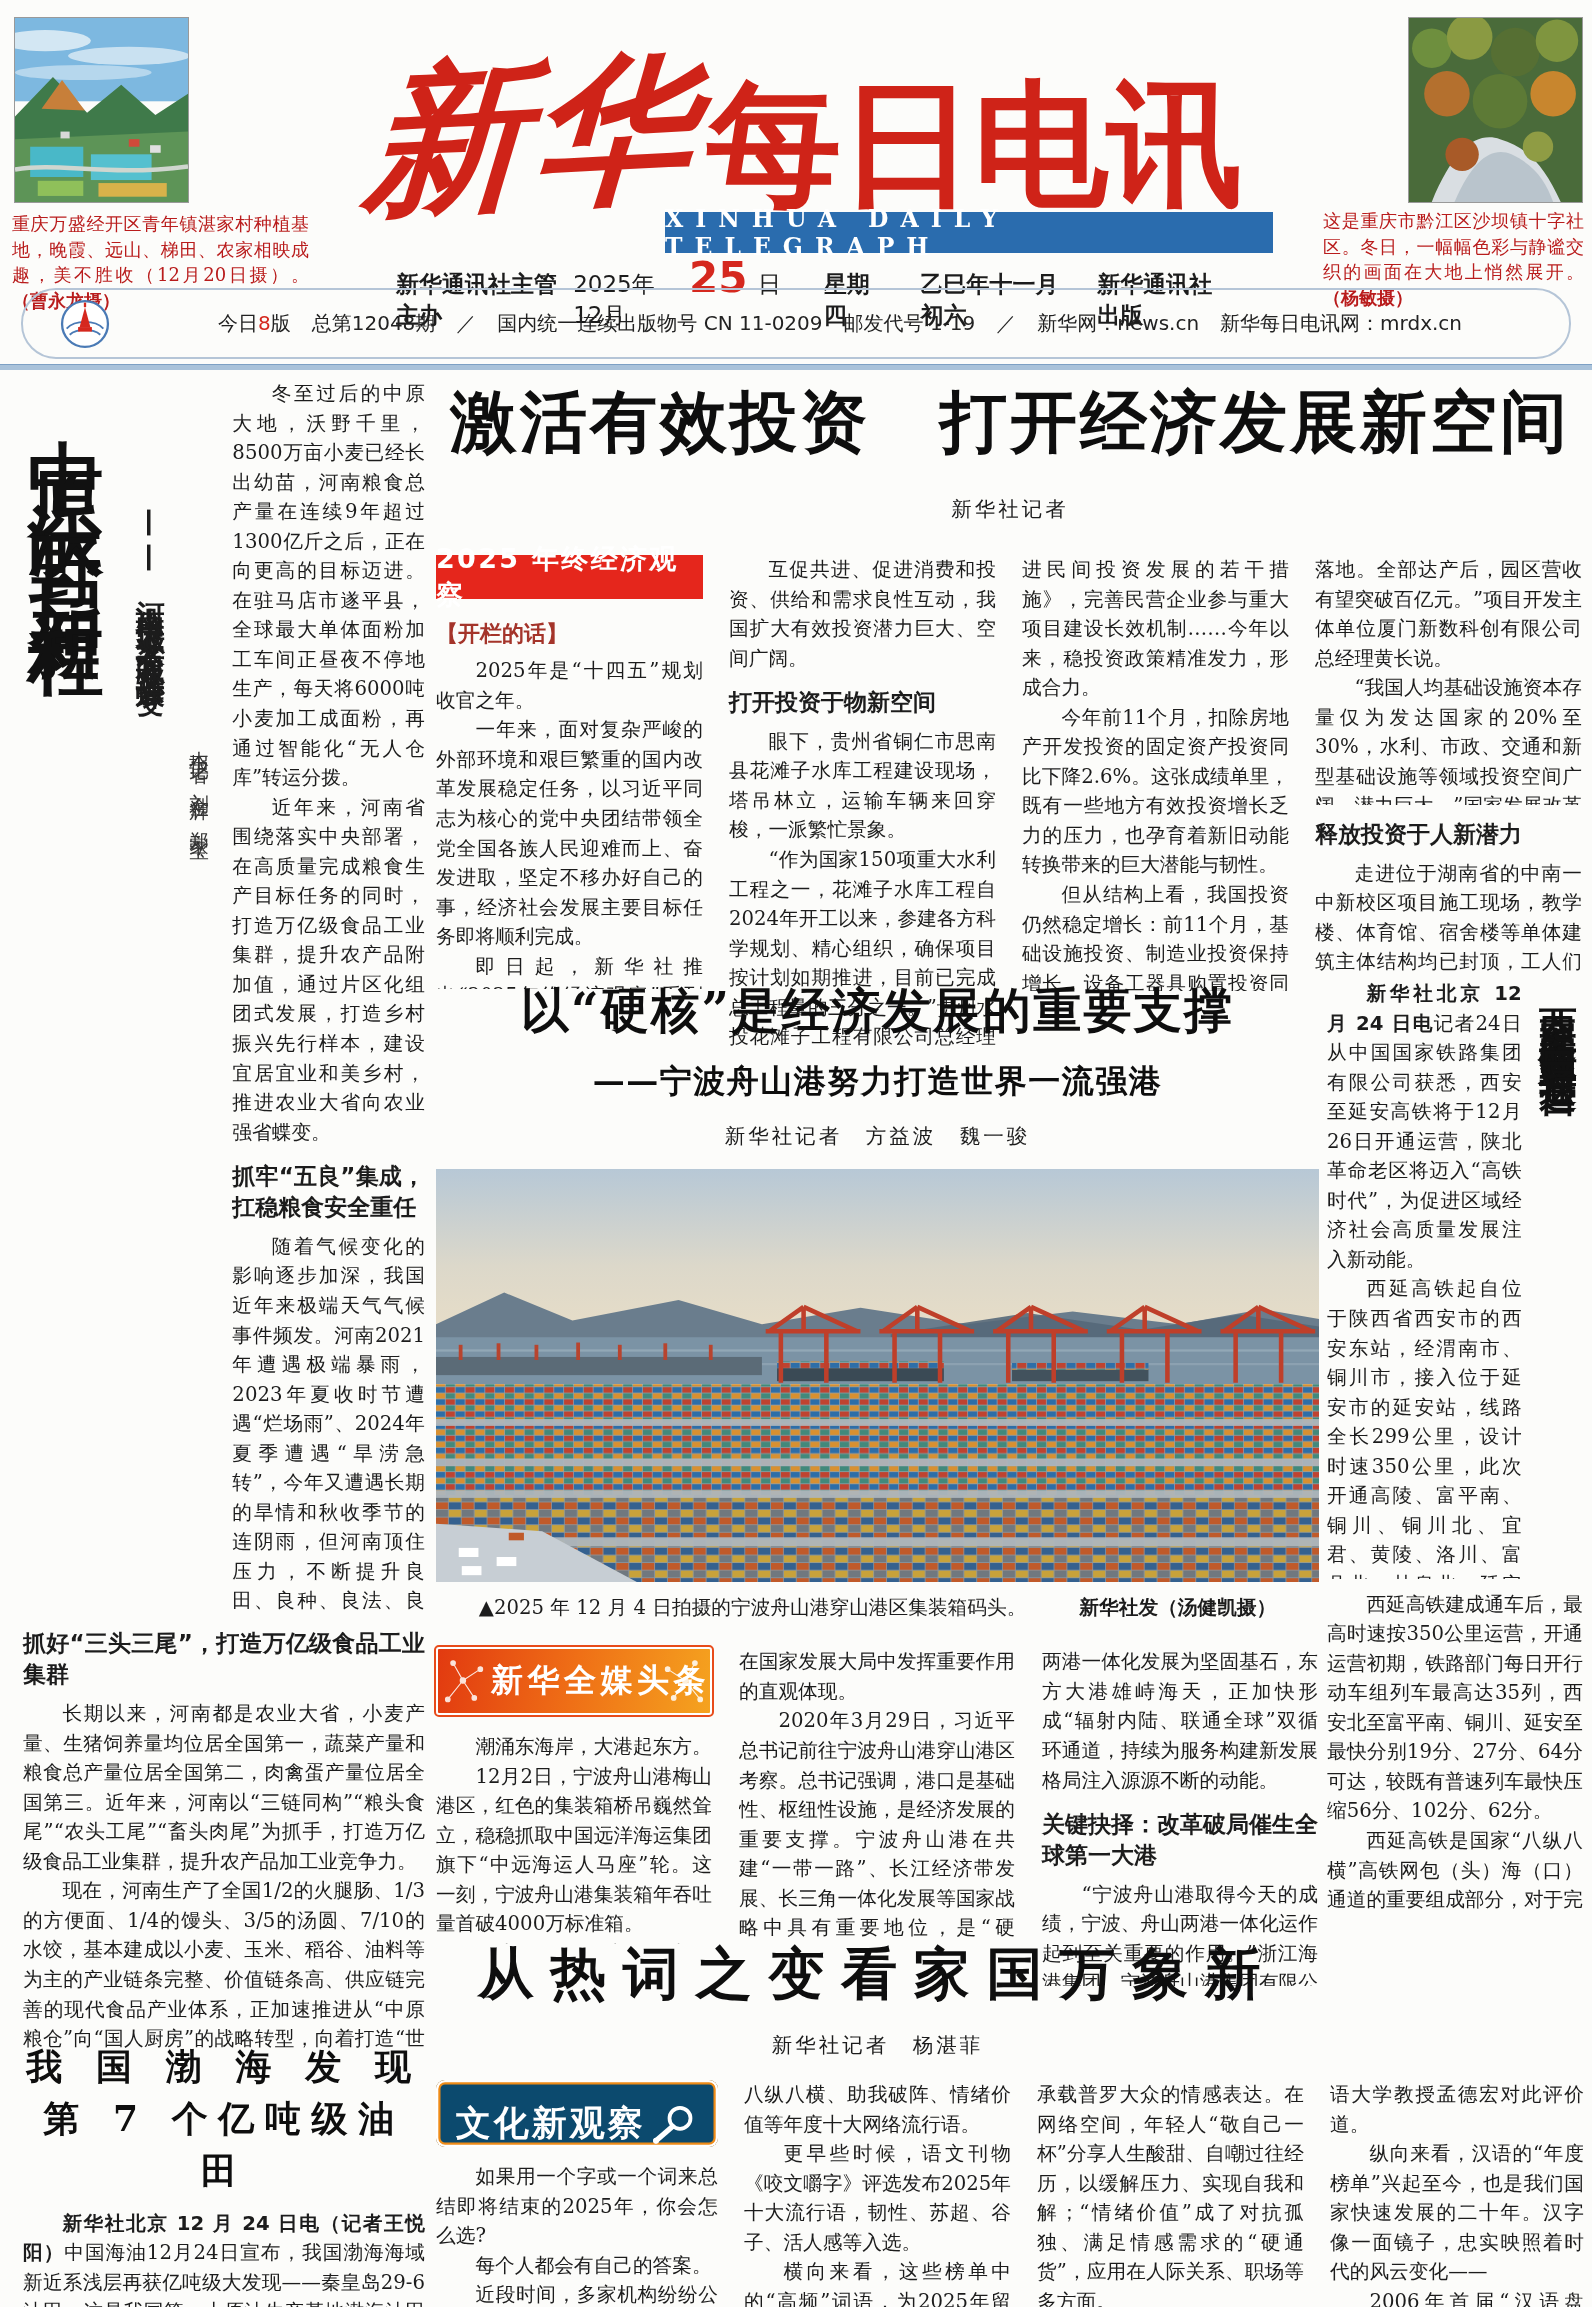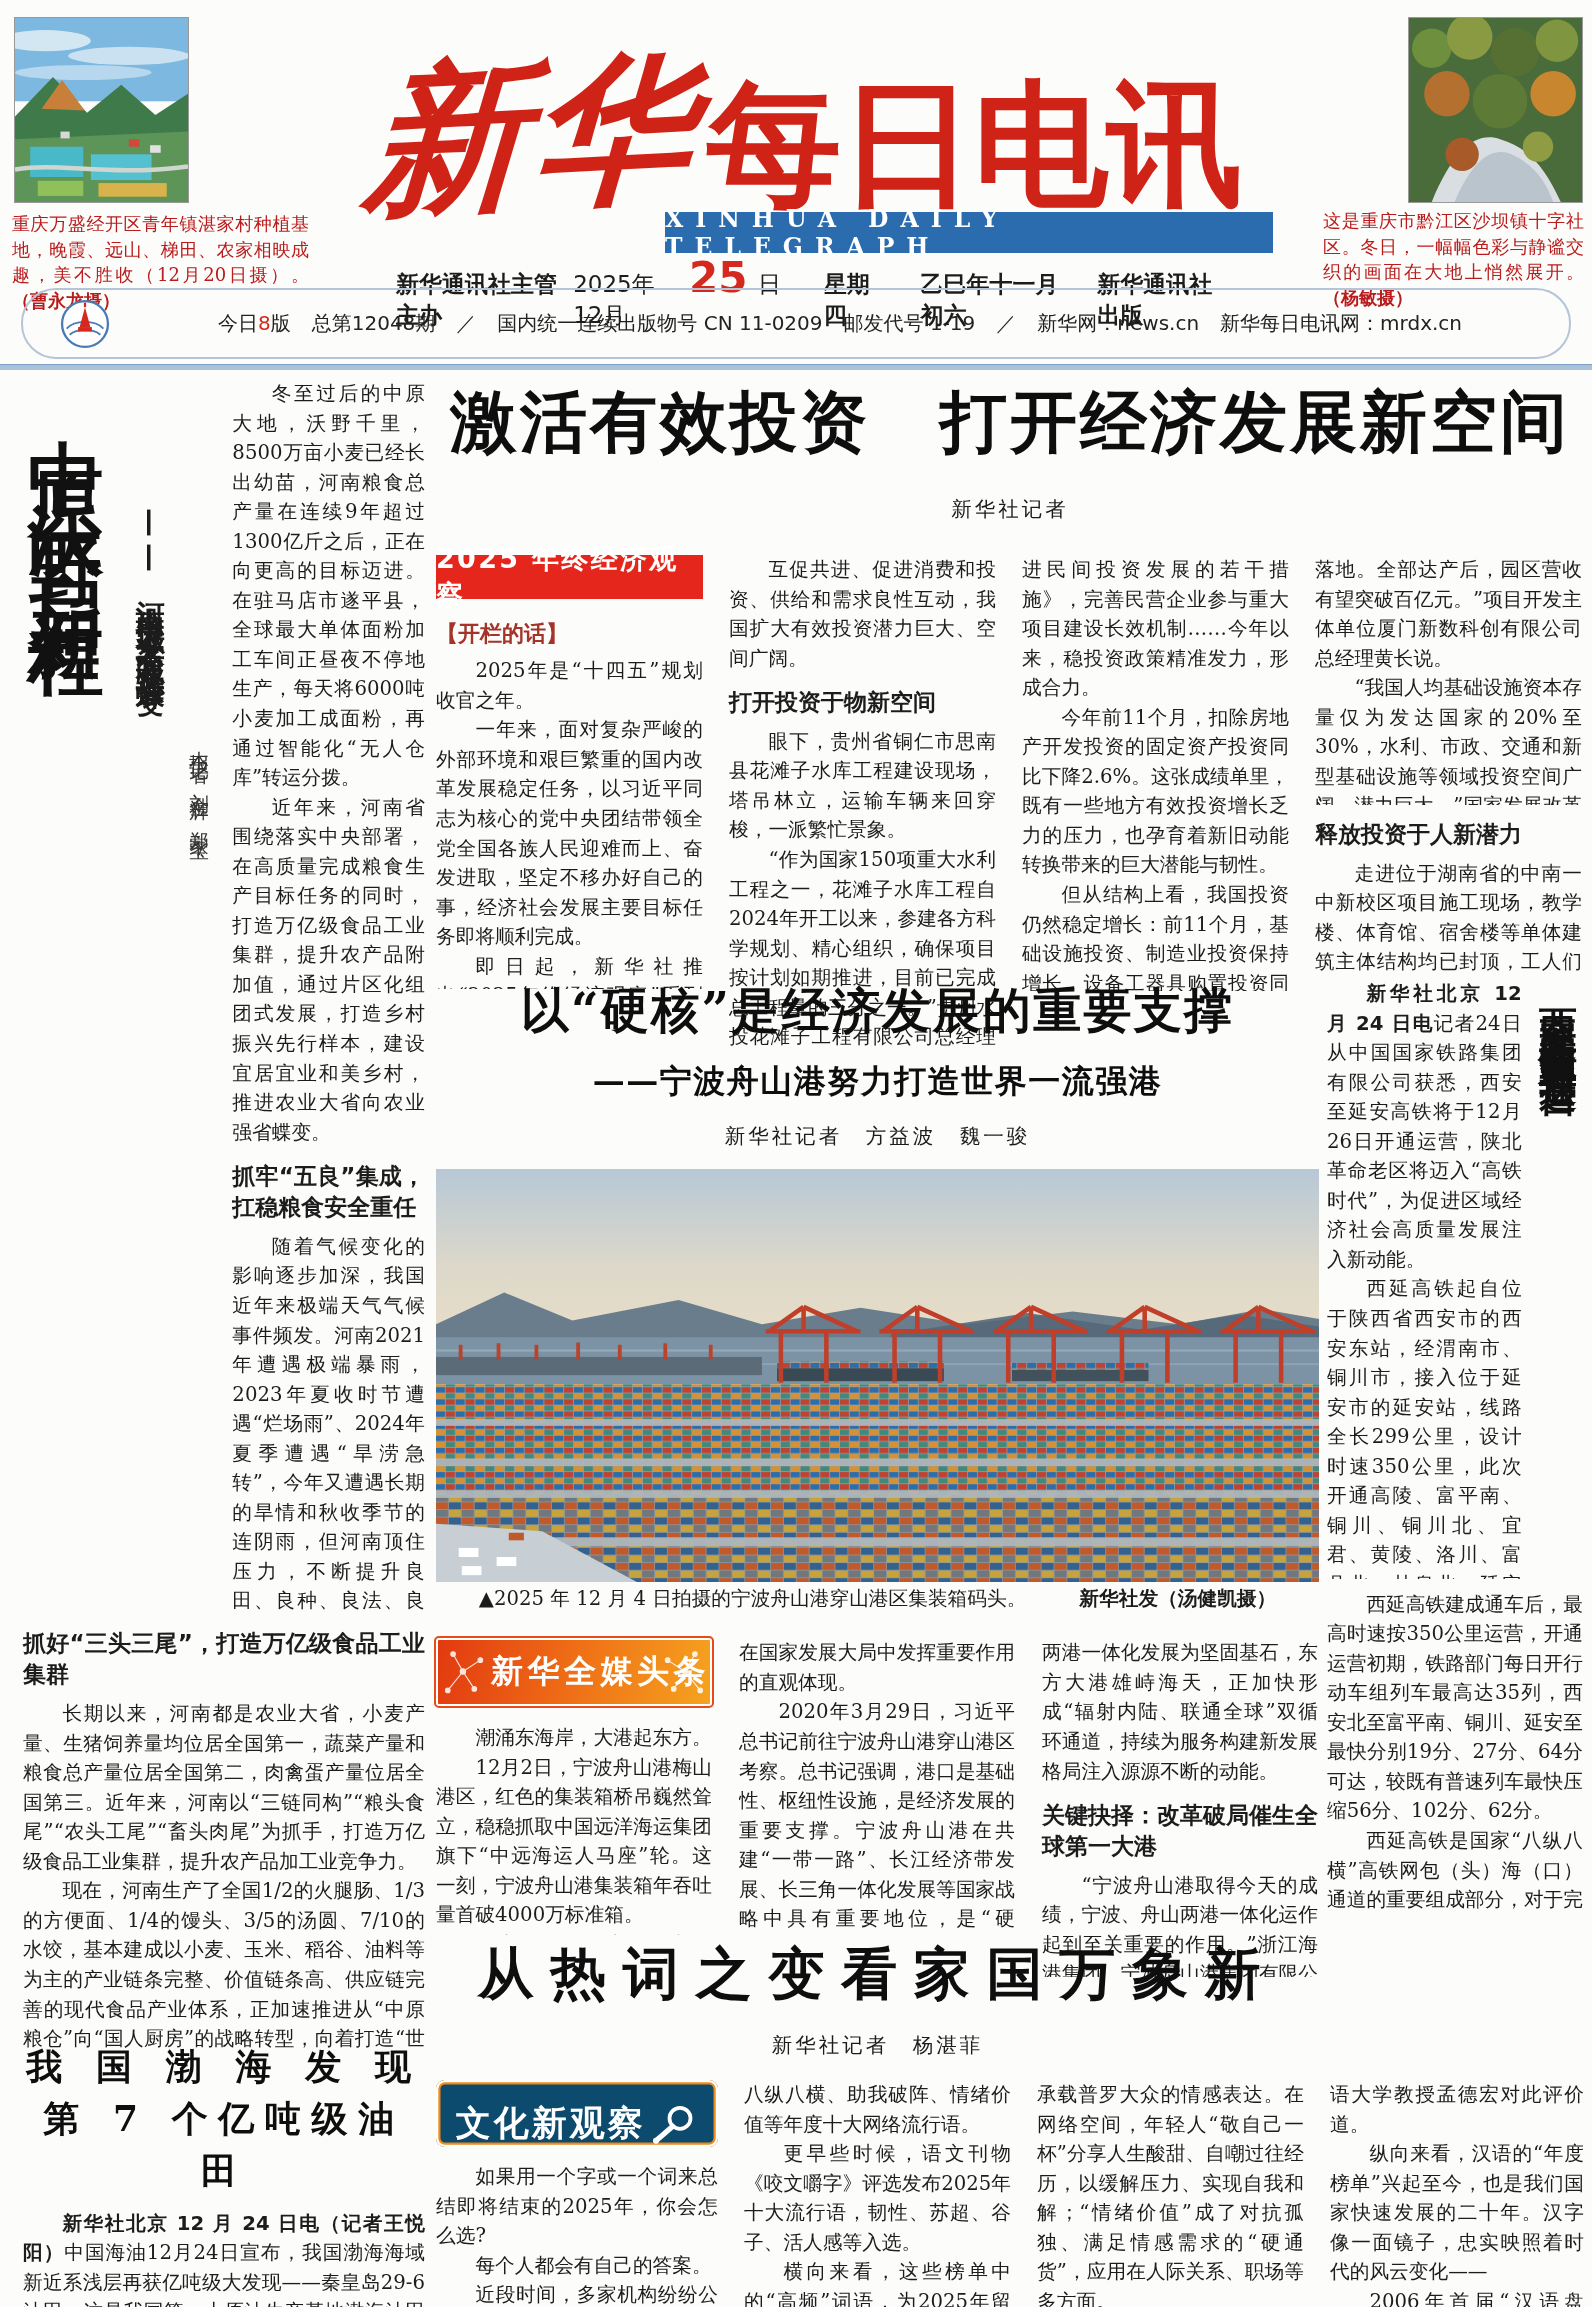--- a/index.html
+++ b/index.html
@@ -291,21 +291,21 @@
       </g>
       <polygon points="0,545 0,468 140,478 265,545" fill="#c7ced4"></polygon>
       <g fill="#fff">
           <rect x="30" y="500" width="26" height="12"></rect>
           <rect x="80" y="512" width="26" height="12"></rect>
           <rect x="34" y="524" width="26" height="12"></rect>
         </g>
       <rect x="96" y="480" width="20" height="10" fill="#c05a2a"></rect>
     </svg>
 
-    <div class="caption-row" style="margin-top:3px;align-items:center;">
+    <div class="caption-row" style="margin-top:12px;align-items:center;">
       <span>▲2025 年 12 月 4 日拍摄的宁波舟山港穿山港区集装箱码头。</span>
       <span class="credit">新华社发（汤健凯摄）</span>
     </div>
 
     <div class="eco-cols" style="margin-top:26px;gap:27px;">
       <div style="width:276px;">
         <div class="badge-media" style="height:64px;justify-content:flex-end;">
           <svg width="53" height="53" viewBox="0 0 70 70">
             <g stroke="#fff" stroke-width="1.5" opacity=".85" fill="#fff">
               <path d="M5,60 L25,35 L12,12 M25,35 L48,20 M25,35 L40,58" fill="none"></path>

